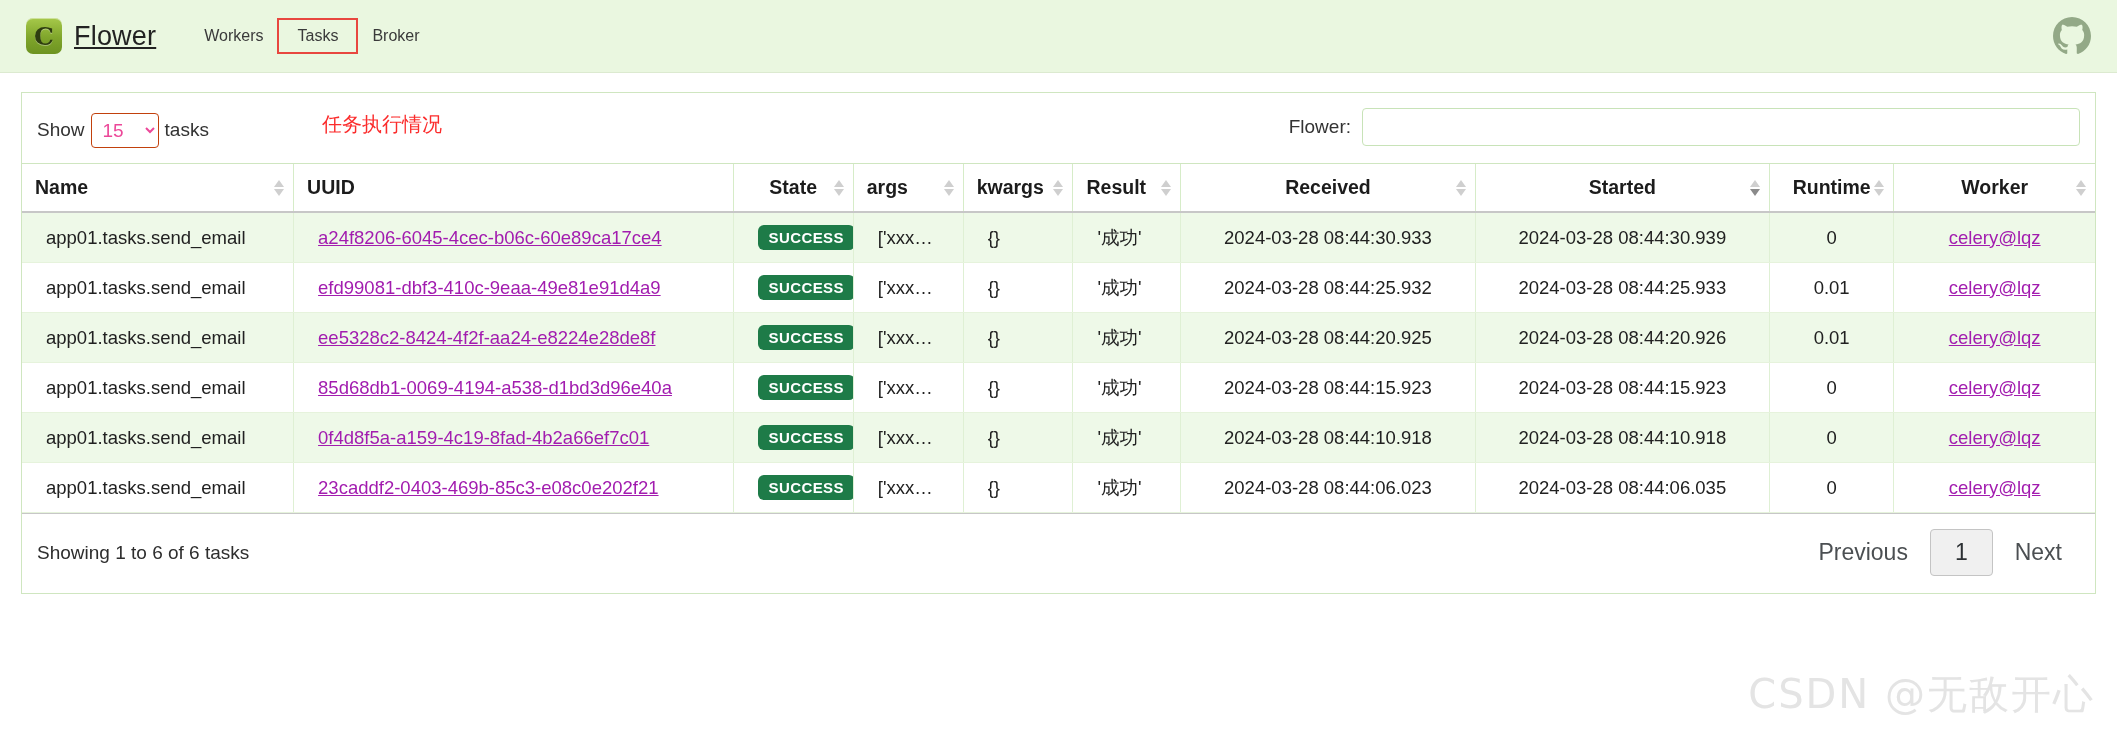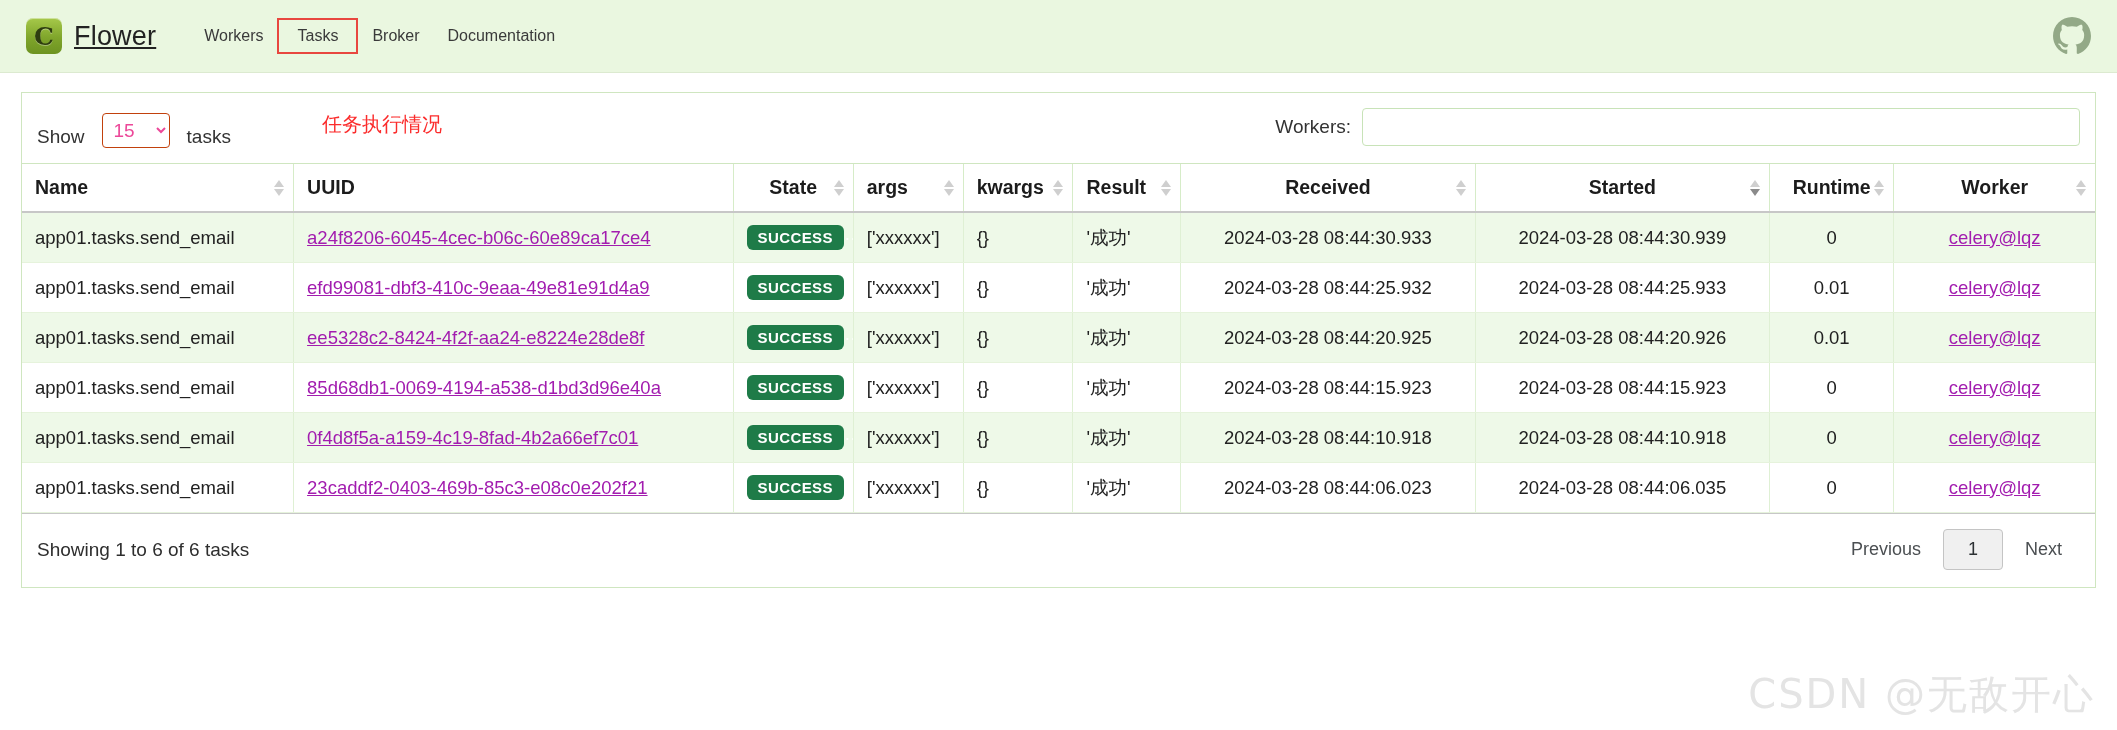--- a/index.html
+++ b/index.html
@@ -94,22 +94,22 @@
 
   .toolbar {
     display: flex;
     align-items: center;
     padding: 17px 15px 13px 15px;
     position: relative;
     min-height: 40px;
   }
   .length-group {
     display: flex;
-    align-items: flex-end;
-    gap: 17px;
+    align-items: center;
+    gap: 6px;
     font-size: 19px;
     color: #333333;
   }
   .length-select {
     font-family: "Liberation Sans", sans-serif;
     font-size: 19px;
     color: #ec4899;
     padding: 5px 7px;
     border: 1px solid #c2410c;
     border-radius: 4px;
@@ -188,21 +188,21 @@
   .tri {
     width: 0; height: 0;
     border-left: 5px solid transparent;
     border-right: 5px solid transparent;
   }
   .tri.up   { border-bottom: 7px solid #cfcfcf; }
   .tri.down { border-top: 7px solid #cfcfcf; }
   .tri.down.on { border-top-color: #8a8a8a; }
 
   table.tasks tbody td {
-    padding: 12px 13px;
+    padding: 12px 24px;
     border-left: 1px solid #dff0d4;
     border-bottom: 1px solid #e6f3dc;
     color: #212121;
     white-space: nowrap;
     overflow: hidden;
     text-overflow: ellipsis;
   }
   table.tasks tbody td:first-child { border-left: none; }
   table.tasks tbody tr.odd  { background: #eef9e8; }
   table.tasks tbody tr.even { background: #ffffff; }
@@ -236,21 +236,21 @@
   .showing-info {
     font-size: 19px;
     color: #2e2e2e;
   }
   .pagination {
     display: flex;
     align-items: center;
     gap: 0;
   }
   .page-btn {
-    font-size: 18px;
+    font-size: 23px;
     color: #4b4f52;
     padding: 9px 18px;
     background: transparent;
     border: none;
     cursor: pointer;
     font-family: "Liberation Sans", sans-serif;
   }
   .page-btn.num {
     border: 1px solid #c4c4c4;
     border-radius: 4px;
@@ -280,21 +280,20 @@
   <div class="brand">
     <div class="brand-logo">
       <span>C</span>
     </div>
     <div class="brand-name">Flower</div>
   </div>
   <div class="nav-links">
     <a class="nav-link" href="#">Workers</a>
     <a class="nav-link active" href="#">Tasks</a>
     <a class="nav-link" href="#">Broker</a>
-    <a class="nav-link" href="#">Documentation</a>
   </div>
   <svg class="github-icon" viewBox="0 0 16 16">
     <path fill="#5f7a52" d="M8 0C3.58 0 0 3.58 0 8c0 3.54 2.29 6.53 5.47 7.59.4.07.55-.17.55-.38 0-.19-.01-.82-.01-1.49-2.01.37-2.53-.49-2.69-.94-.09-.23-.48-.94-.82-1.13-.28-.15-.68-.52-.01-.53.63-.01 1.08.58 1.23.82.72 1.21 1.87.87 2.33.66.07-.52.28-.87.51-1.07-1.78-.2-3.64-.89-3.64-3.95 0-.87.31-1.59.82-2.15-.08-.2-.36-1.02.08-2.12 0 0 .67-.21 2.2.82.64-.18 1.32-.27 2-.27.68 0 1.36.09 2 .27 1.53-1.04 2.2-.82 2.2-.82.44 1.1.16 1.92.08 2.12.51.56.82 1.27.82 2.15 0 3.07-1.87 3.75-3.65 3.95.29.25.54.73.54 1.48 0 1.07-.01 1.93-.01 2.2 0 .21.15.46.55.38A8.01 8.01 0 0 0 16 8c0-4.42-3.58-8-8-8z"></path>
   </svg>
 </div>
 
 <div class="panel">
 
   <div class="toolbar">
     <div class="length-group">
@@ -302,21 +301,21 @@
       <select class="length-select">
         <option selected="">15</option>
         <option>30</option>
         <option>50</option>
         <option>100</option>
       </select>
       <span>tasks</span>
     </div>
     <div class="annotation-red">任务执行情况</div>
     <div class="search-group">
-      <span class="search-label">Workers:</span>
+      <span class="search-label">Flower:</span>
       <input class="search-input" type="text" placeholder="" style="">
     </div>
   </div>
 
   <table class="tasks">
     <colgroup>
       <col style="width:13.1%">
       <col style="width:21.2%">
       <col style="width:5.8%">
       <col style="width:5.3%">

